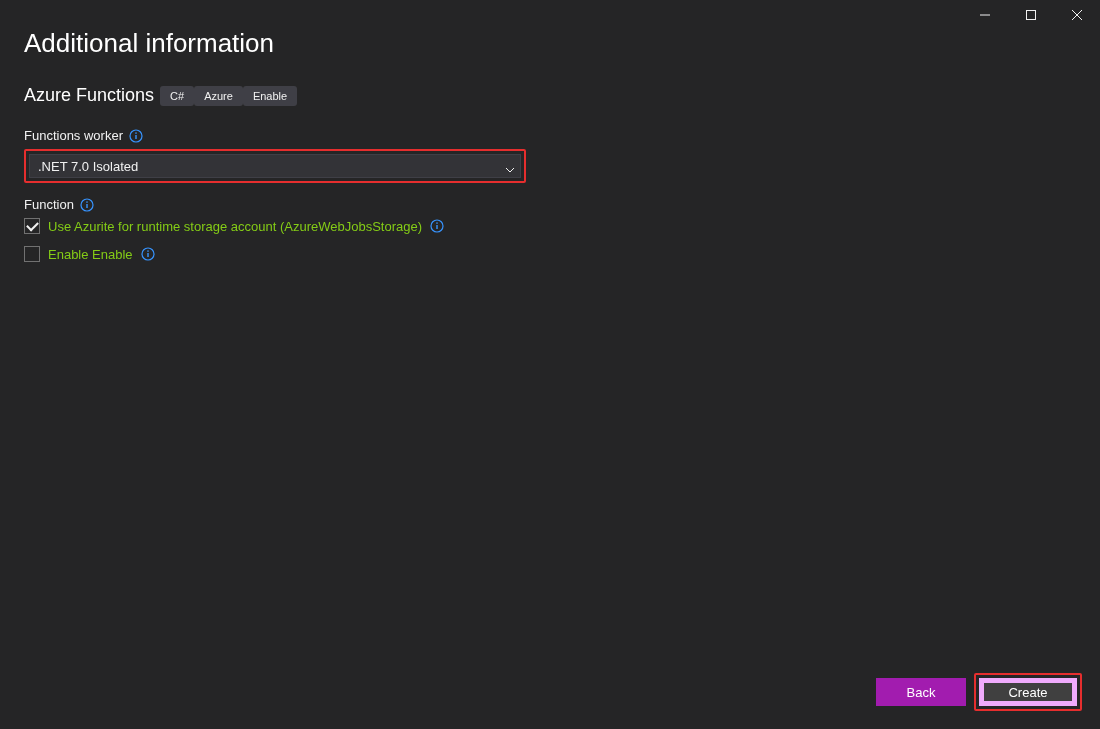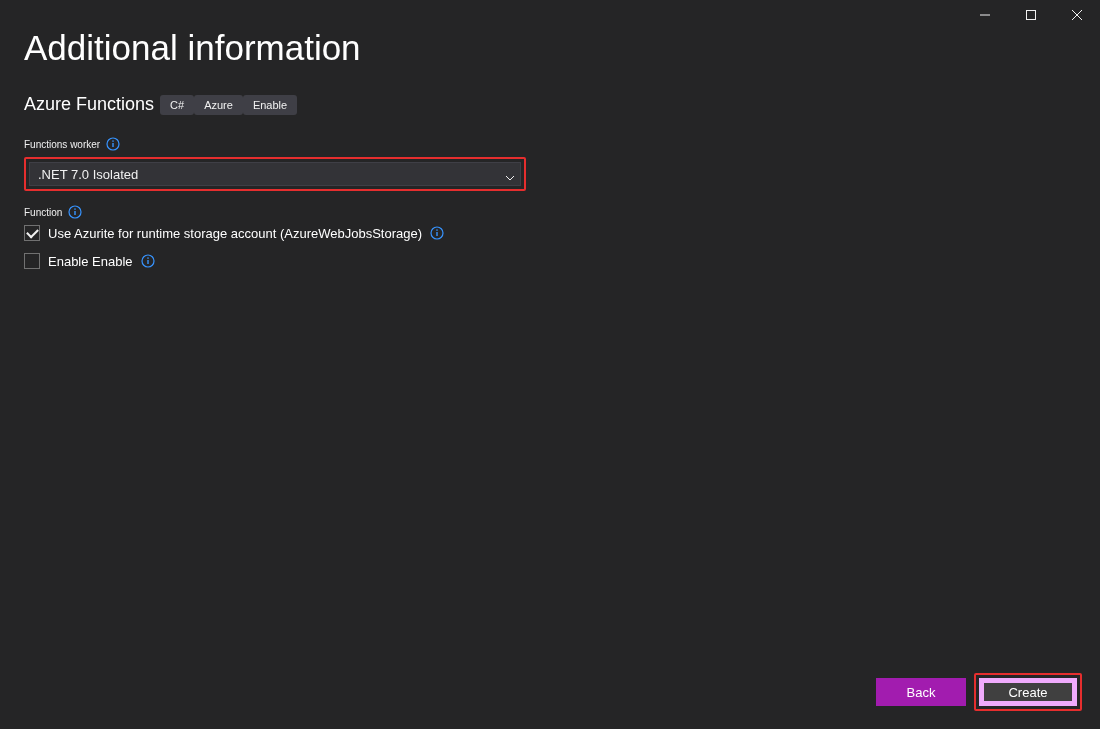--- a/index.html
+++ b/index.html
@@ -26,21 +26,21 @@
     color: #f1f1f1;
   }
   .titlebar svg { width: 10px; height: 10px; }
 
   
   .content {
     position: absolute;
     top: 28px; left: 24px; right: 24px; bottom: 70px;
   }
   .page-title {
-    font-size: 35px;
+    font-size: 26px;
     font-weight: 400;
     color: #ffffff;
     margin-bottom: 26px;
   }
   .subheader-row {
     display: flex;
     align-items: center;
     margin-bottom: 22px;
   }
   .subheader-title {
@@ -52,21 +52,21 @@
   .tag {
     background: #3f3f46;
     color: #f1f1f1;
     font-size: 11px;
     padding: 3px 10px;
     border-radius: 3px;
     line-height: 14px;
   }
 
   .field-label {
-    font-size: 10px;
+    font-size: 13px;
     color: #f1f1f1;
     display: flex;
     align-items: center;
     gap: 6px;
     margin-bottom: 6px;
   }
 
   .info-icon {
     width: 14px; height: 14px;
     display: inline-flex;
@@ -97,21 +97,21 @@
     width: 8px; height: 8px;
   }
   .dropdown .chev svg { width: 8px; height: 8px; }
 
   .checkbox-row {
     display: flex;
     align-items: center;
     gap: 8px;
     margin-bottom: 12px;
     font-size: 13px;
-    color: #ffffff;
+    color: #84cc16;
   }
   .checkbox {
     width: 16px; height: 16px;
     border: 1px solid #717171;
     background: #252526;
     display: flex;
     align-items: center; justify-content: center;
   }
   .checkbox.checked::after {
     content: "";

